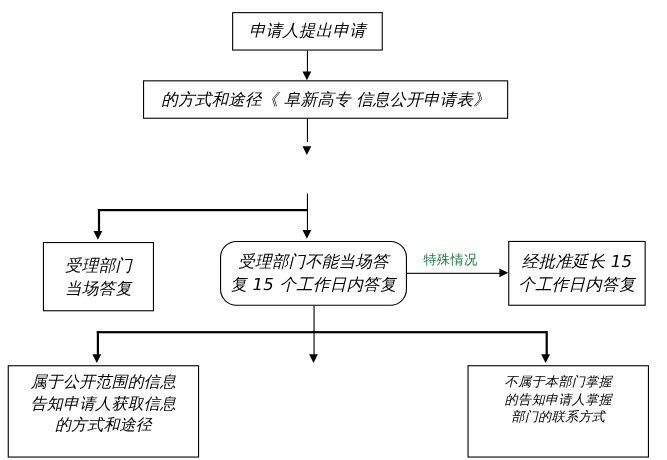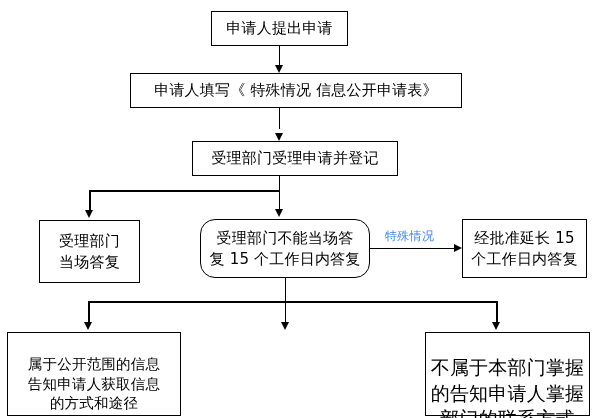--- a/index.html
+++ b/index.html
@@ -19,22 +19,23 @@
     display:flex;
     align-items:center;
     justify-content:center;
     text-align:center;
     color:#000;
     font-size:15px;
     line-height:1.35;
     letter-spacing:0.2px;
     white-space:pre-line;
     padding:2px 4px;
+    font-style:italic;
   }
-  .node.tall{align-items:flex-start;padding-top:22px;}
+  .node.tall{align-items:flex-start;padding-top:6px;}
   .node .txt{display:block;width:100%;}
 
   
   .vline{position:absolute;background:#000;width:1.6px;}
   .hline{position:absolute;background:#000;height:1.6px;}
   .arrow-down{
     position:absolute;
     width:0;height:0;
     border-left:4.5px solid transparent;
     border-right:4.5px solid transparent;
@@ -43,47 +44,44 @@
   .arrow-right{
     position:absolute;
     width:0;height:0;
     border-top:4.5px solid transparent;
     border-bottom:4.5px solid transparent;
     border-left:8px solid #000;
   }
   .edge-label{
     position:absolute;
     font-size:12px;
-    color:#3b82f6;
+    color:#15803d;
     white-space:nowrap;
     letter-spacing:0.3px;
   }
 </style>
 </head>
 <body>
 
 <div id="flow">
 
   <div class="node" style="left:211px;top:11px;width:137px;height:35px;">
     <span class="txt">申请人提出申请</span>
   </div>
 
   <div class="vline" style="left:278.5px;top:46px;height:20px;"></div>
   <div class="arrow-down" style="left:274.7px;top:65px;"></div>
 
   <div class="node" style="left:130px;top:73px;width:332px;height:35px;">
-    <span class="txt">申请人填写《  特殊情况  信息公开申请表》</span>
+    <span class="txt">的方式和途径《  阜新高专  信息公开申请表》</span>
   </div>
 
   <div class="vline" style="left:278.5px;top:108px;height:21px;"></div>
   <div class="arrow-down" style="left:274.7px;top:133px;"></div>
 
-  <div class="node" style="left:192px;top:141px;width:206px;height:35px;">
-    <span class="txt">受理部门受理申请并登记</span>
-  </div>
 
   <div class="vline" style="left:278.5px;top:176px;height:15px;"></div>
   <div class="hline" style="left:89px;top:190px;width:191px;"></div>
   <div class="vline" style="left:89px;top:190px;height:21px;"></div>
   <div class="arrow-down" style="left:85.2px;top:210px;"></div>
   <div class="vline" style="left:278.5px;top:190px;height:20px;"></div>
   <div class="arrow-down" style="left:274.7px;top:209px;"></div>
 
   <div class="node" style="left:39px;top:220px;width:101px;height:63px;text-align:center;">
     <span class="txt">受理部门
@@ -116,19 +114,19 @@
   <div class="vline" style="left:496px;top:301px;height:22px;"></div>
   <div class="arrow-down" style="left:492.2px;top:322px;"></div>
 
   <div class="node tall" style="left:7px;top:332px;width:174px;height:84px;font-size:14.5px;">
     <span class="txt">属于公开范围的信息
 告知申请人获取信息
 的方式和途径</span>
   </div>
 
 
-  <div class="node tall" style="left:425px;top:332px;width:165px;height:84px;font-size:19px;">
+  <div class="node tall" style="left:425px;top:332px;width:165px;height:84px;font-size:12px;">
     <span class="txt">不属于本部门掌握
 的告知申请人掌握
 部门的联系方式</span>
   </div>
 
 </div>
 
 </body></html>

